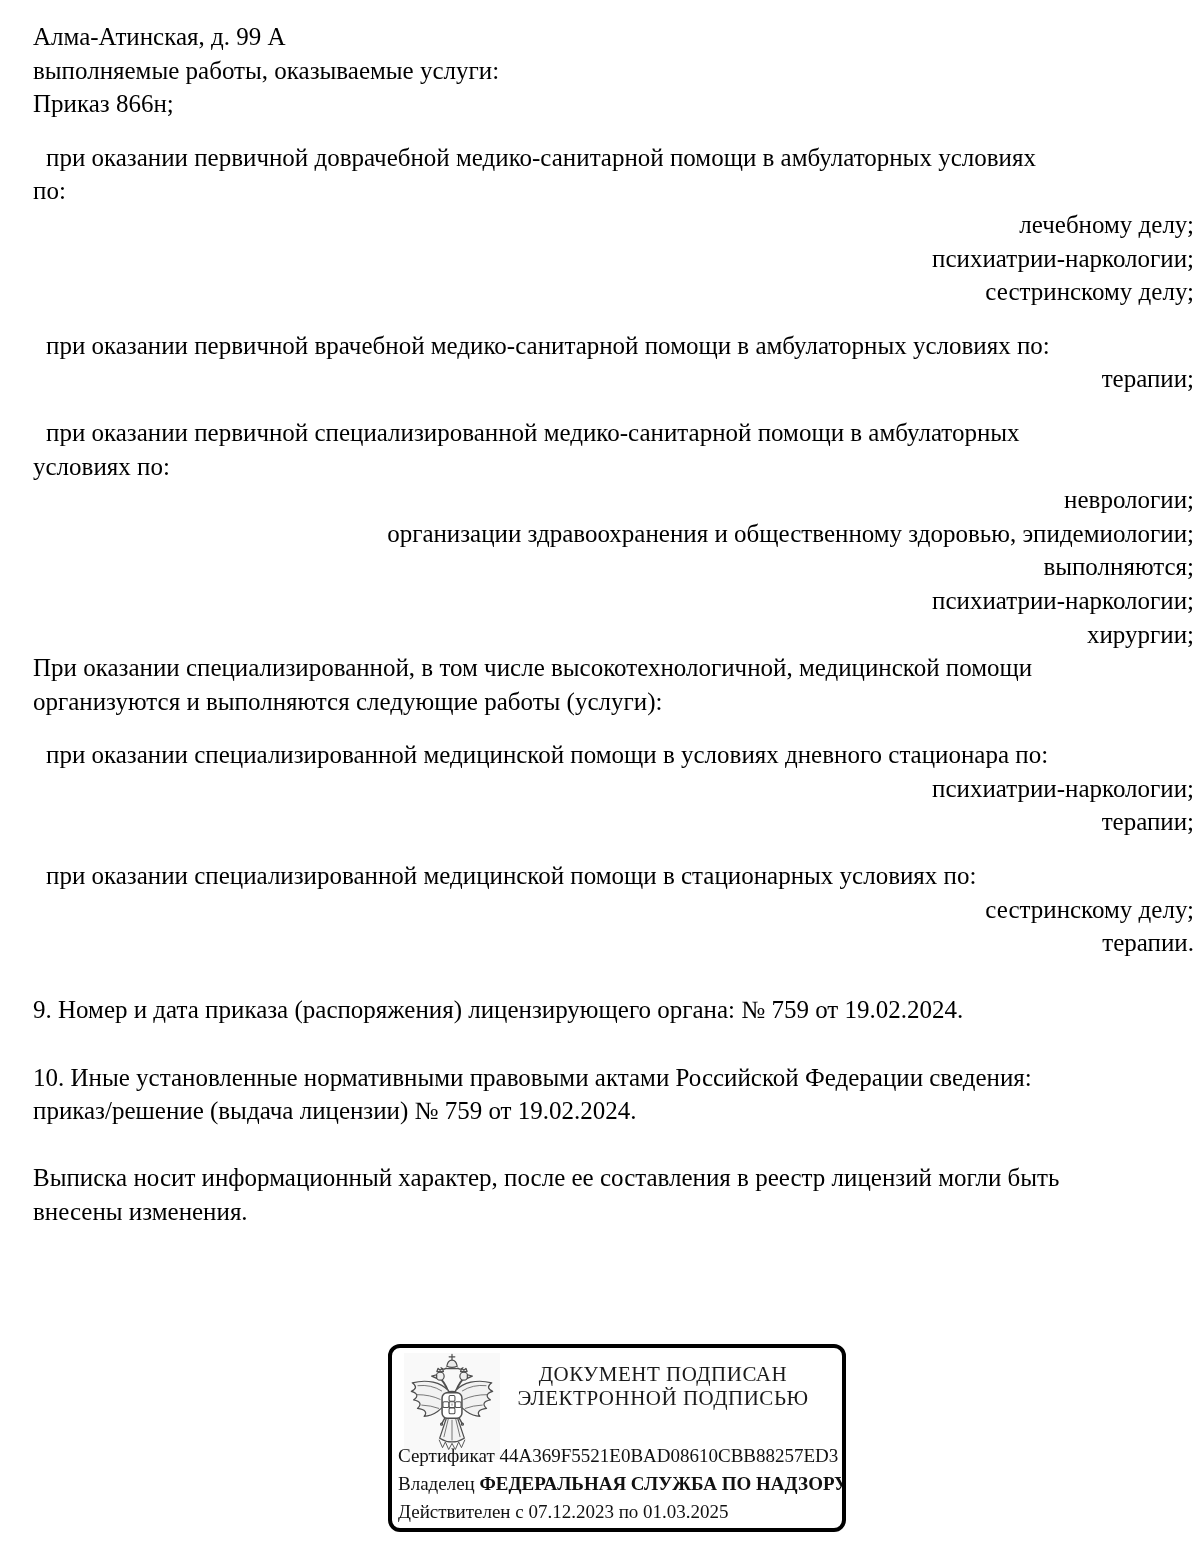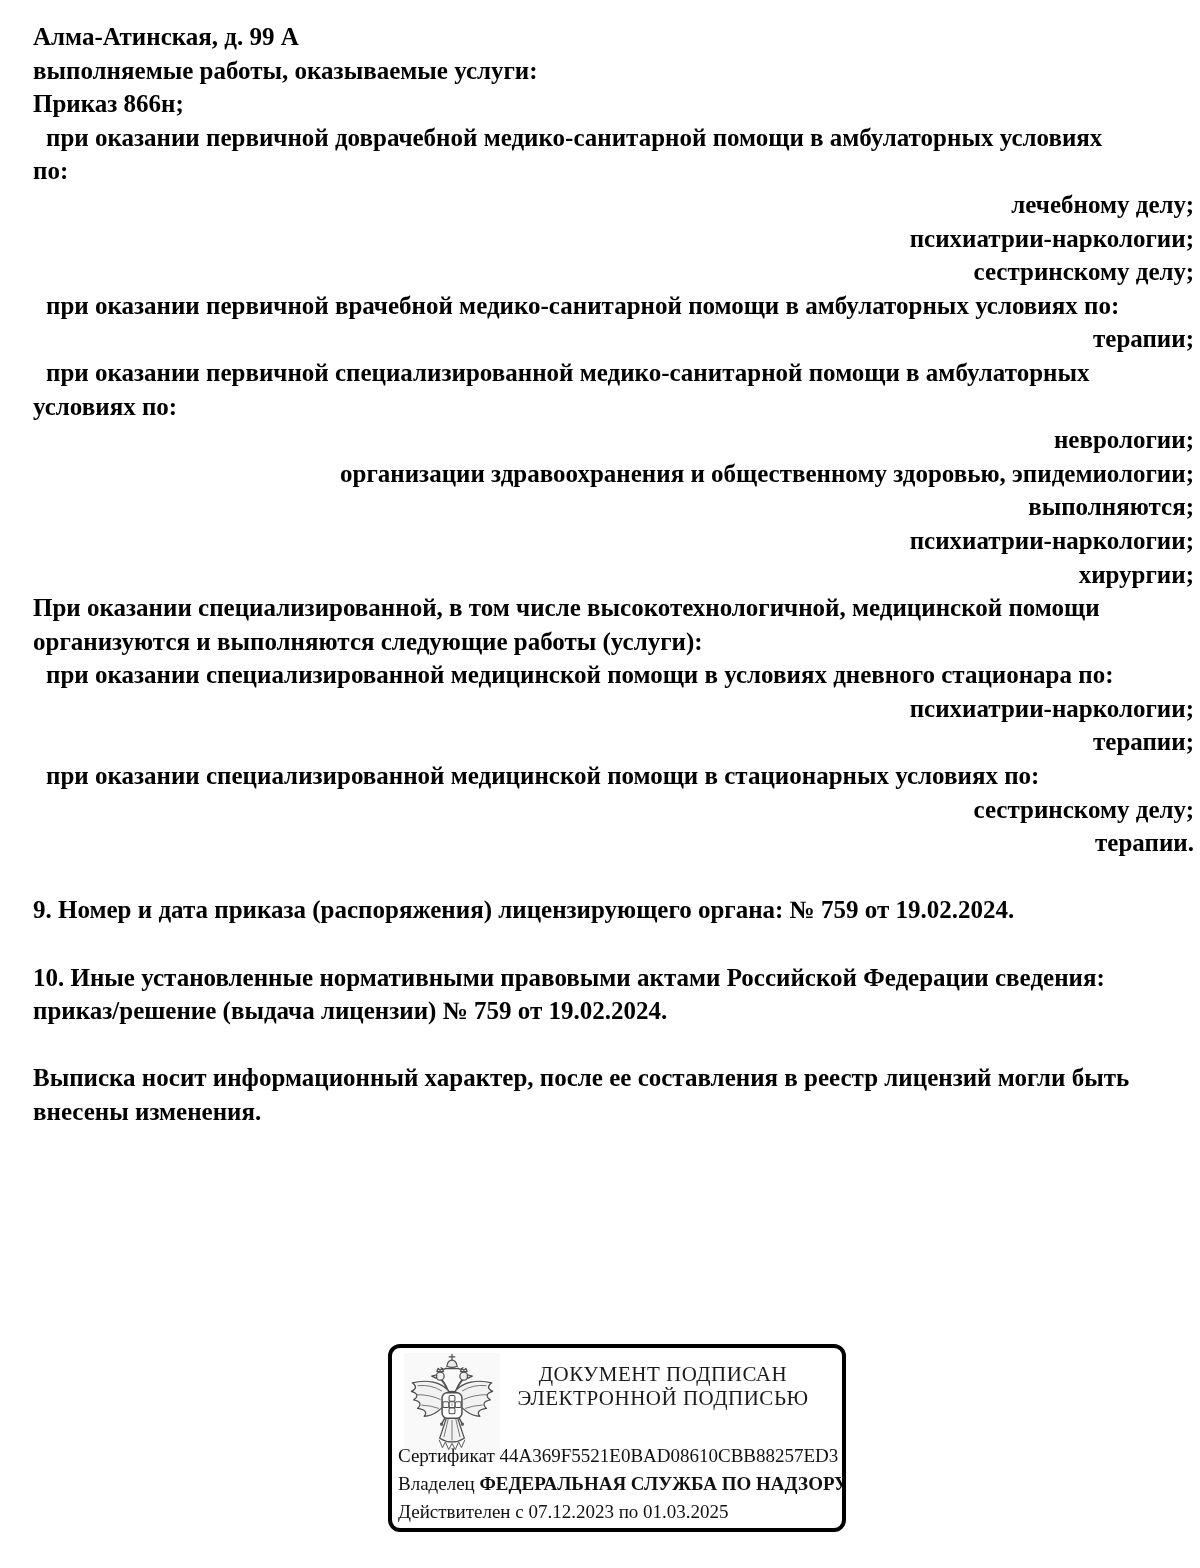--- a/index.html
+++ b/index.html
@@ -6,22 +6,22 @@
   .page {
     position:relative; width:1200px; height:1568px; background:#ffffff;
     overflow:hidden; color:#000;
     font-family:"Liberation Serif", "DejaVu Serif", serif;
   }
   
   .doc-body {
     position:absolute; left:33px; top:20px; right:6px;
     font-size:25px; line-height:33.6px; color:#000;
   }
-  .ln { white-space:nowrap; height:33.6px; overflow:hidden;font-weight:bold; }
-  .ln.i1 { padding-left:13px; }
+  .ln { white-space:nowrap; height:33.6px; overflow:hidden; }
+  .ln.i1 { padding-left:13px;margin-top:20px; }
   .ln.i2 { padding-left:29px;text-align:right; }
   .ln.blank { }
   
   .stamp {
     position:absolute; left:388px; top:1344px;
     width:450px; height:180px;
     border:4px solid #000; border-radius:12px;
     background:#fff; overflow:hidden;
   }
   .emblem {

